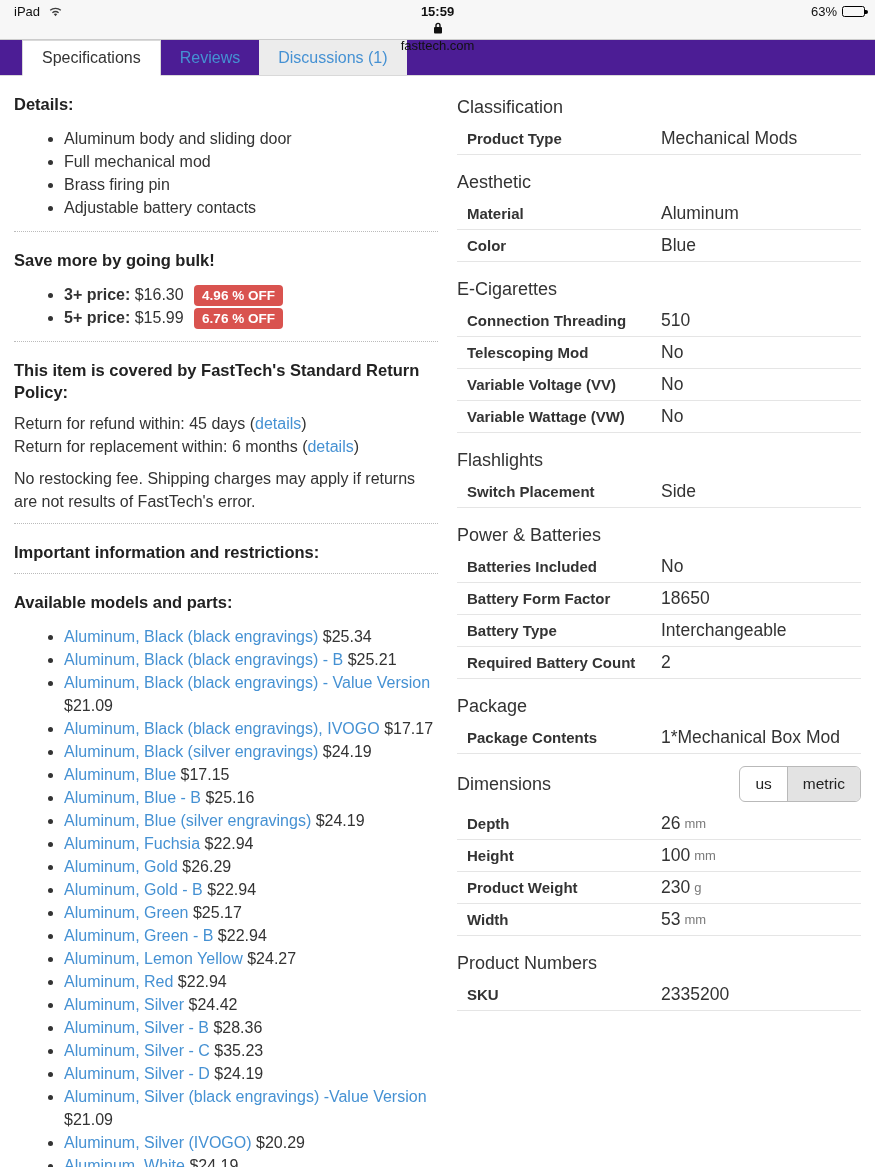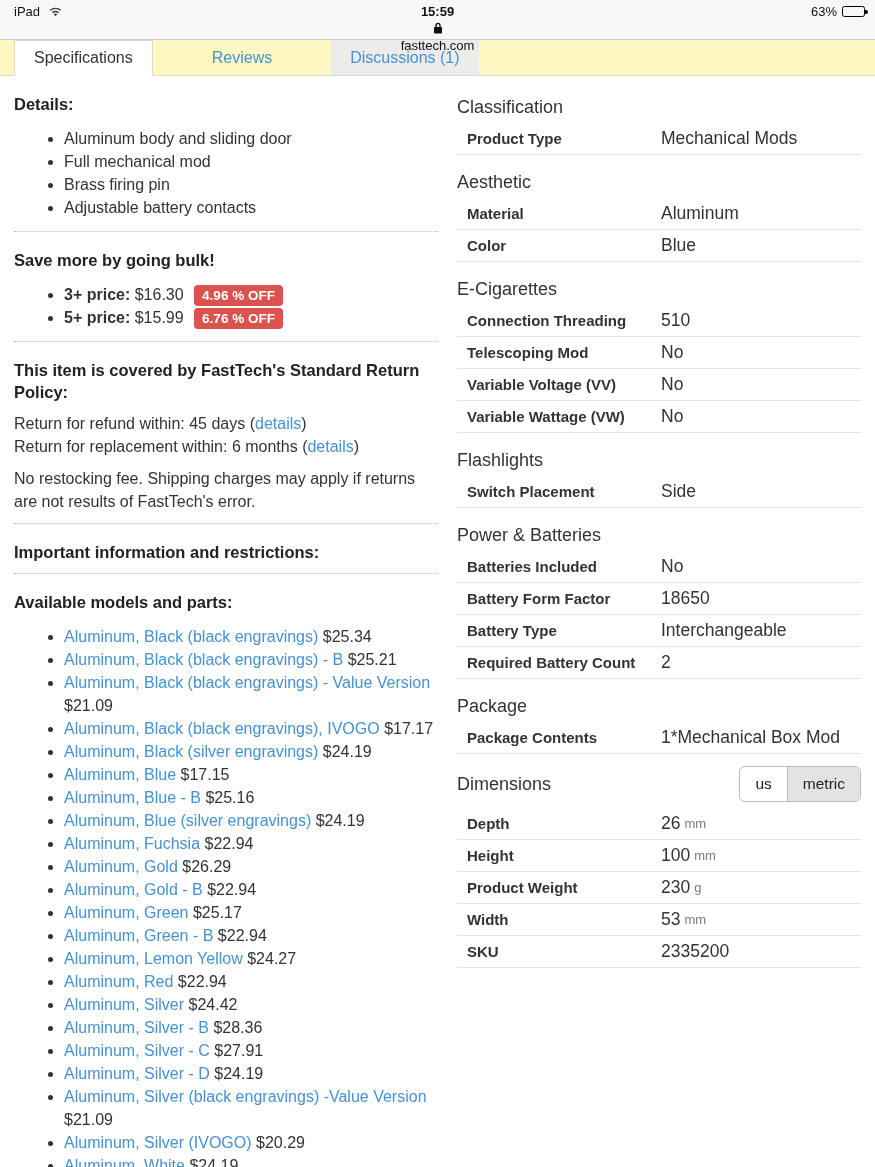--- a/index.html
+++ b/index.html
@@ -12,22 +12,22 @@
   .sb-left { position:absolute; left:14px; top:4px; display:flex; align-items:center; gap:8px; }
   .sb-time { position:absolute; left:0; top:4px; width:100%; text-align:center; font-weight:700; }
   .sb-right { position:absolute; right:10px; top:4px; display:flex; align-items:center; gap:5px; }
   .battery { position:relative; width:23px; height:11px; border:1px solid #000; border-radius:2.5px; padding:1px; }
   .battery .fill { height:100%; width:62%; background:#000; border-radius:1px; }
   .battery .nub { position:absolute; right:-4px; top:2.5px; width:3px; height:4px; background:#000; border-radius:0 2px 2px 0; }
   .sb-url { position:absolute; left:0; top:22px; width:100%; text-align:center;
     display:flex; justify-content:center; align-items:center; gap:4px;flex-direction:column; }
 
   
-  .tabs { display:flex; align-items:stretch; height:36px; padding-left:14px;
-    border-bottom:1px solid #d9d9d9; background:#fef9c3; font-size:16px;gap:40px; }
+  .tabs { display:flex; align-items:stretch; height:36px; padding-left:22px;
+    border-bottom:1px solid #d9d9d9; background:#4c1d95; font-size:16px; }
   .tab { display:flex; align-items:center; padding:0 19px; cursor:pointer; }
   .tab.active { color:#333; background:#fff; border:1px solid #d9d9d9; border-bottom:1px solid #fff; margin-bottom:-1px; }
   .tab.plain { color:#4591d3; }
   .tab.shaded { color:#4591d3; background:#ececec; }
 
   
   .main { display:flex; padding:0 14px; gap:19px; }
   .left-col { width:424px; flex:none; }
   .right-col { flex:1; padding-top:4px; }
 
@@ -153,21 +153,21 @@
       <li><a class="lnk" href="#">Aluminum, Blue (silver engravings)</a> <span class="price">$24.19</span></li>
       <li><a class="lnk" href="#">Aluminum, Fuchsia</a> <span class="price">$22.94</span></li>
       <li><a class="lnk" href="#">Aluminum, Gold</a> <span class="price">$26.29</span></li>
       <li><a class="lnk" href="#">Aluminum, Gold - B</a> <span class="price">$22.94</span></li>
       <li><a class="lnk" href="#">Aluminum, Green</a> <span class="price">$25.17</span></li>
       <li><a class="lnk" href="#">Aluminum, Green - B</a> <span class="price">$22.94</span></li>
       <li><a class="lnk" href="#">Aluminum, Lemon Yellow</a> <span class="price">$24.27</span></li>
       <li><a class="lnk" href="#">Aluminum, Red</a> <span class="price">$22.94</span></li>
       <li><a class="lnk" href="#">Aluminum, Silver</a> <span class="price">$24.42</span></li>
       <li><a class="lnk" href="#">Aluminum, Silver - B</a> <span class="price">$28.36</span></li>
-      <li><a class="lnk" href="#">Aluminum, Silver - C</a> <span class="price">$27.91</span></li>
+      <li><a class="lnk" href="#">Aluminum, Silver - C</a> <span class="price">$35.23</span></li>
       <li><a class="lnk" href="#">Aluminum, Silver - D</a> <span class="price">$24.19</span></li>
       <li><a class="lnk" href="#">Aluminum, Silver (black engravings) -Value Version</a> <span class="price">$21.09</span></li>
       <li><a class="lnk" href="#">Aluminum, Silver (IVOGO)</a> <span class="price">$20.29</span></li>
       <li><a class="lnk" href="#">Aluminum, White</a> <span class="price">$24.19</span></li>
 
     </ul>
   </div>
 
   <div class="right-col">
 
@@ -256,19 +256,20 @@
       <span class="spec-label">Product Weight</span>
       <span class="spec-value">230</span>
       <span class="spec-unit">g</span>
     </div>
     <div class="spec-row">
       <span class="spec-label">Width</span>
       <span class="spec-value">53</span>
       <span class="spec-unit">mm</span>
     </div>
 
+    <div class="sec-title">Product Numbers</div>
     <div class="spec-row">
       <span class="spec-label">SKU</span>
       <span class="spec-value">2335200</span>
     </div>
 
   </div>
 </div>
 
 </body></html>

